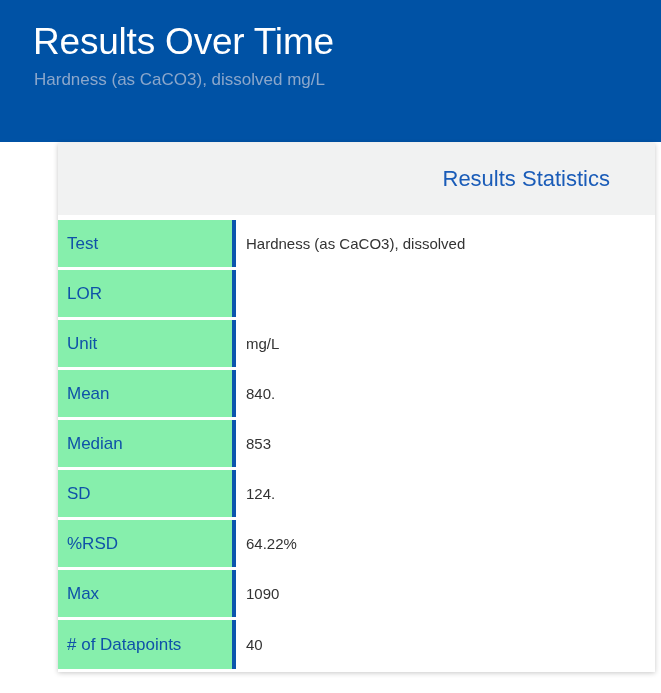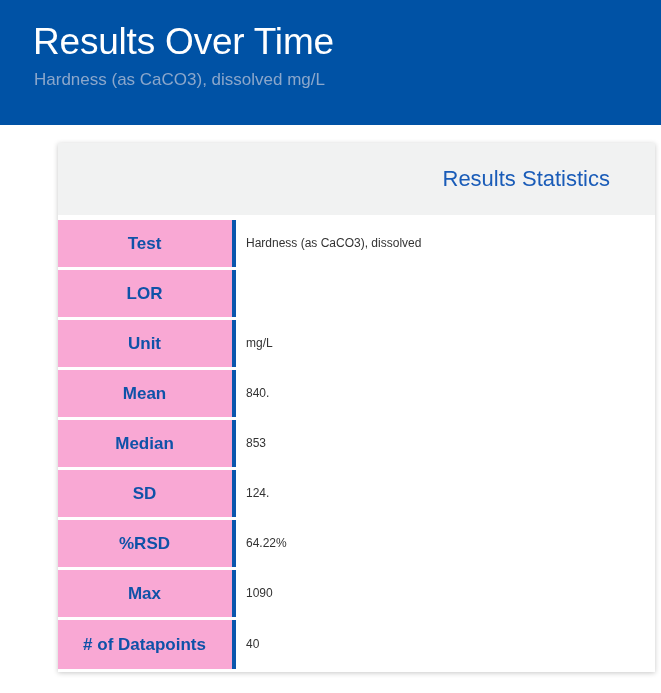--- a/index.html
+++ b/index.html
@@ -13,21 +13,21 @@
     font-family: "Liberation Sans", sans-serif;
     overflow: hidden;
   }
 
   
   .header-band {
     position: absolute;
     left: 0;
     top: 0;
     width: 661px;
-    height: 125px;
+    height: 142px;
     background: #0052a5;
     box-sizing: border-box;
     padding: 18px 0 0 33px;
   }
   .page-title {
     color: #ffffff;
     font-size: 37px;
     font-weight: 400;
     letter-spacing: -0.2px;
     line-height: 47px;
@@ -74,39 +74,39 @@
     border-collapse: separate;
     border-spacing: 0 3px;
     margin-top: 2px;
   }
   .stats-table tr > * {
     vertical-align: middle;
   }
 
   .stat-label {
     width: 178px;
-    background: #f9a8d4;
+    background: #86efac;
     color: #0f52a8;
     font-size: 17px;
-    font-weight: bold;
+    font-weight: normal;
     line-height: 23px;
     padding: 12px 10px 12px 9px;
     box-sizing: border-box;
     border-right: 4px solid #0b56ad;
-    text-align: center;
+    text-align: left;
   }
   .stat-label.two-line {
     padding-top: 13px;
     padding-bottom: 13px;
   }
 
   .stat-value {
     background: #ffffff;
     color: #333333;
-    font-size: 12px;
+    font-size: 15px;
     font-weight: 400;
     line-height: 23px;
     padding: 12px 10px 12px 10px;
     box-sizing: border-box;
     text-align: left;
     white-space: nowrap;
   }
   .stat-value.empty-value {
     color: transparent;
   }

